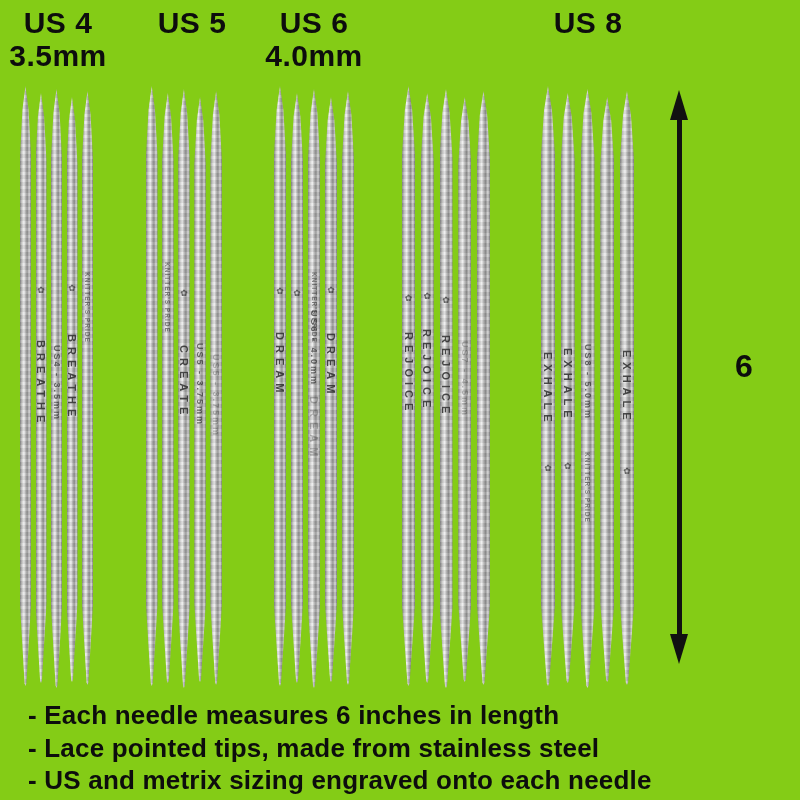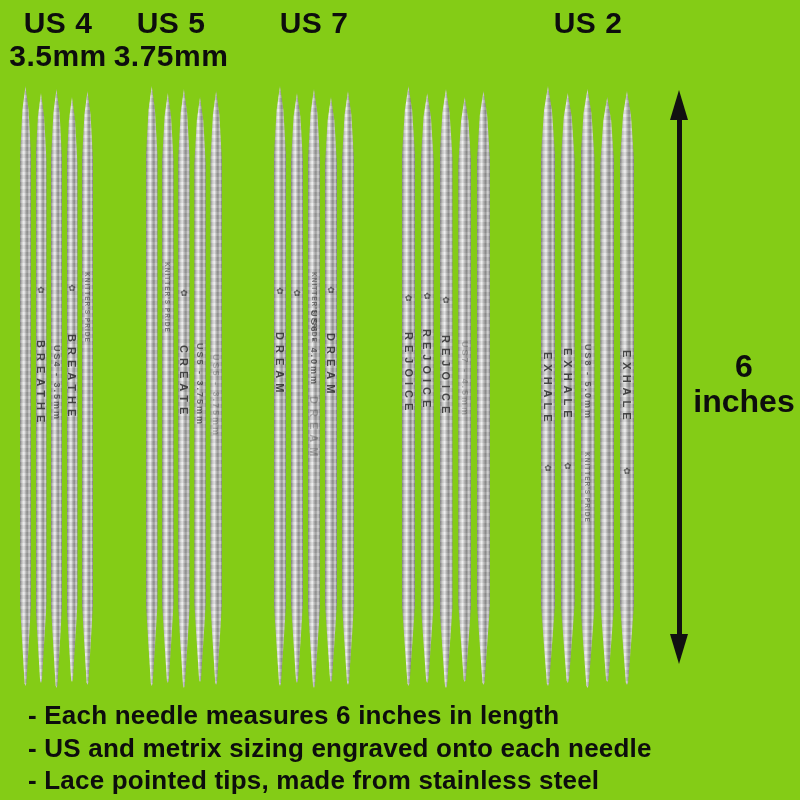--- a/index.html
+++ b/index.html
@@ -9,21 +9,21 @@
     background:#84cc16; font-family:Liberation Sans, sans-serif; color:#0d0d0d;
   }
 
   
   .hdr {
     position:absolute; top:6px; width:160px; text-align:center;
     font-size:30px; font-weight:700; line-height:33px; letter-spacing:.5px;
   }
   .hdr .us { display:block; }
   .hdr .mm { display:block; }
-  .h0{left:-22px;} .h1{left:91px;} .h2{left:234px;} .h3{left:366px;} .h4{left:508px;}
+  .h0{left:-22px;} .h1{left:112px;} .h2{left:234px;} .h3{left:366px;} .h4{left:508px;}
 
   
   .group { position:absolute; top:86px; height:604px; }
   .g0{left:20px;  width:73px; --rw:11px;   --step:15.5px;}
   .g1{left:146px; width:76px; --rw:11.5px; --step:16.1px;}
   .g2{left:274px; width:80px; --rw:12px;   --step:17px;}
   .g3{left:402px; width:88px; --rw:13px;   --step:18.75px;}
   .g4{left:541px; width:93px; --rw:14px;   --step:19.75px;}
 
   .rods { position:absolute; inset:0; }
@@ -74,27 +74,27 @@
 <body>
 
 <div id="stage">
 
   <div class="hdr h0">
     <span class="us">US 4</span>
     <span class="mm">3.5mm</span>
   </div>
   <div class="hdr h1">
     <span class="us">US 5</span>
-    <span class="mm">3.75mm</span>
   </div>
   <div class="hdr h2">
-    <span class="us">US 7</span>
+    <span class="us">US 6</span>
+    <span class="mm">4.0mm</span>
   </div>
   <div class="hdr h4">
-    <span class="us">US 2</span>
+    <span class="us">US 8</span>
   </div>
 
   <div class="group g0">
     <div class="rods">
         <div class="rod" style="left: calc(var(--step) * 0); top: 0px; height: 600px;"></div>
         <div class="rod" style="left: calc(var(--step) * 1); top: 7px; height: 590px;"></div>
         <div class="rod" style="left: calc(var(--step) * 2); top: 3px; height: 599px;"></div>
         <div class="rod" style="left: calc(var(--step) * 3); top: 11px; height: 585px;"></div>
         <div class="rod" style="left: calc(var(--step) * 4); top: 5px; height: 594px;"></div>
       </div>
@@ -172,22 +172,21 @@
     <span class="eng logo r1" style="top:375px">✿</span>
     <span class="eng brand r2" style="top:366px">KNITTER'S PRIDE</span>
     <span class="eng logo r4" style="top:380px">✿</span>
   </div>
 
   <div class="arrow-head up"></div>
   <div class="arrow-line"></div>
   <div class="arrow-head down"></div>
   <div class="measure-label">
     <span>6</span><br>
-    <span>inches</span>
   </div>
 
   <div class="bullets">
     <div>- Each needle measures 6 inches in length</div>
+    <div>- Lace pointed tips, made from stainless steel</div>
     <div>- US and metrix sizing engraved onto each needle</div>
-    <div>- Lace pointed tips, made from stainless steel</div>
   </div>
 
 </div>
 
 </body></html>

